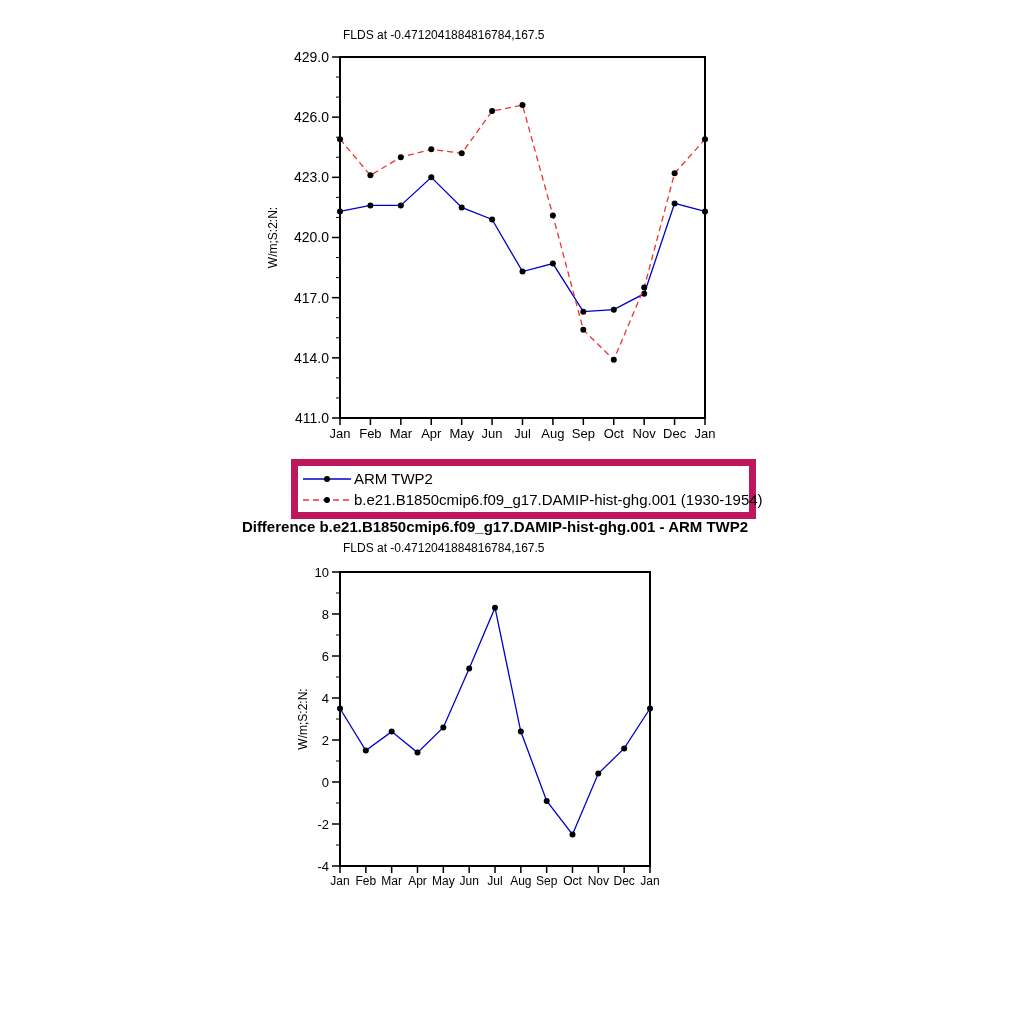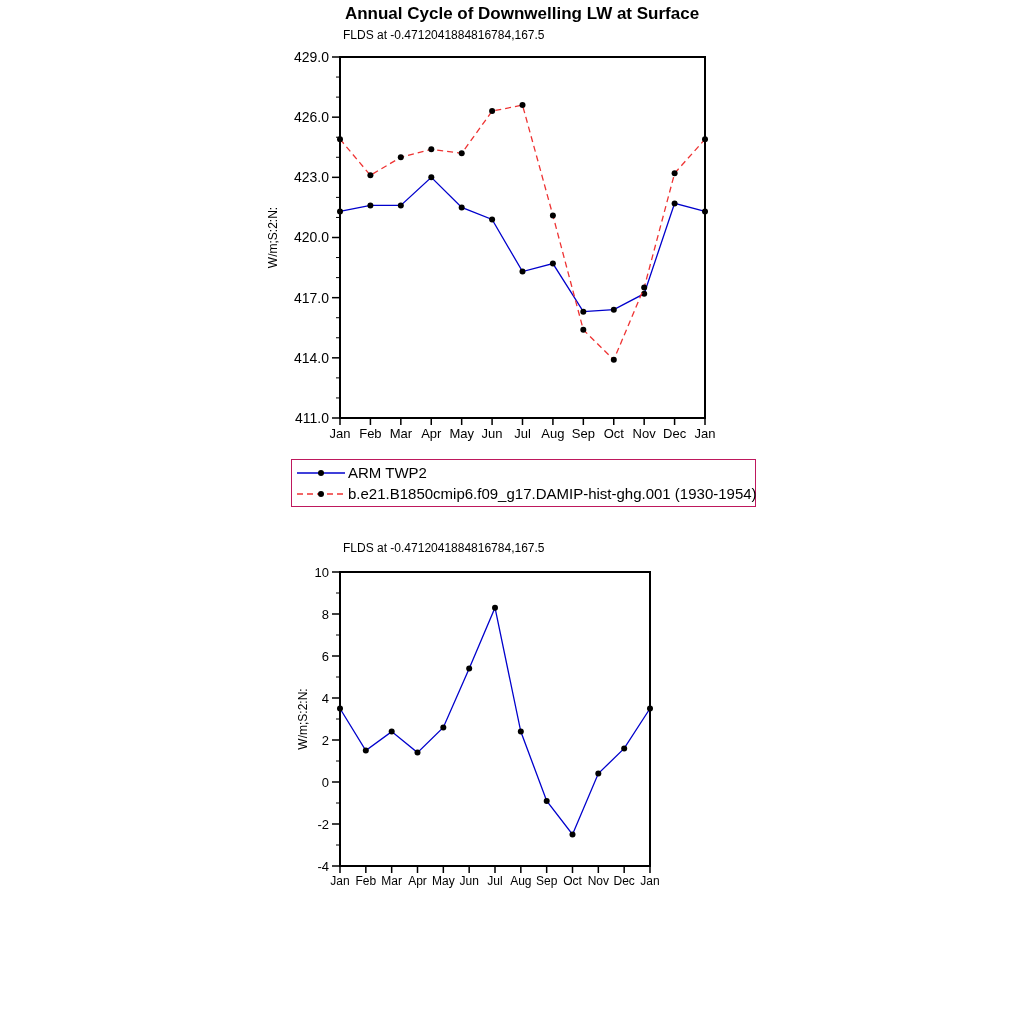--- a/index.html
+++ b/index.html
@@ -8,33 +8,32 @@
   .page { position:relative; width:1024px; height:1024px; background:#fff; overflow:hidden; }
   .title { position:absolute; font-weight:bold; text-align:center; white-space:nowrap; }
   .title-top  { left:262px; top:4px;   width:520px; font-size:17px; }
   .title-diff { left:235px; top:518px; width:520px; font-size:15px; }
   .subtitle { position:absolute; font-size:12px; white-space:nowrap; }
   .subtitle-top  { left:343px; top:28px; }
   .subtitle-diff { left:343px; top:541px; }
   .chart { position:absolute; }
   .chart-top    { left:260px; top:46px; }
   .chart-bottom { left:260px; top:560px; }
-  .legend { position:absolute; left:291px; top:459px; width:465px; border:1px solid #be185d;
+  .legend { position:absolute; left:291px; top:459px; width:465px; border:7px solid #be185d;
             padding:2px 0 2px 4px; background:#fff; }
   .legend-row { display:flex; align-items:center; height:21px; }
   .legend-swatch { flex:0 0 auto; margin-right:2px; }
   .legend-label { font-size:15px; white-space:nowrap; }
   svg text { fill:#000; }
 </style>
 </head>
 <body>
 
 <div class="page">
 
-  <div class="title title-top">Annual Cycle of Downwelling LW at Surface</div>
   <div class="subtitle subtitle-top">FLDS at -0.4712041884816784,167.5</div>
 
   <svg id="chart-top" class="chart chart-top" width="520" height="420">
       <line x1="76" y1="351.94444444444446" x2="80" y2="351.94444444444446" stroke="#000" stroke-width="1"></line>
       <line x1="76" y1="331.8888888888889" x2="80" y2="331.8888888888889" stroke="#000" stroke-width="1"></line>
       <line x1="76" y1="291.77777777777777" x2="80" y2="291.77777777777777" stroke="#000" stroke-width="1"></line>
       <line x1="76" y1="271.72222222222223" x2="80" y2="271.72222222222223" stroke="#000" stroke-width="1"></line>
       <line x1="76" y1="231.61111111111111" x2="80" y2="231.61111111111111" stroke="#000" stroke-width="1"></line>
       <line x1="76" y1="211.55555555555554" x2="80" y2="211.55555555555554" stroke="#000" stroke-width="1"></line>
       <line x1="76" y1="171.44444444444446" x2="80" y2="171.44444444444446" stroke="#000" stroke-width="1"></line>
@@ -125,20 +124,21 @@
     </div>
     <div class="legend-row">
       <svg class="legend-swatch" width="50" height="14">
         <line x1="1" y1="7" x2="49" y2="7" stroke-width="1.4" stroke-dasharray="6,4" stroke="#ee3333"></line>
         <circle cx="25" cy="7" r="3" fill="#000"></circle>
       </svg>
       <span class="legend-label">b.e21.B1850cmip6.f09_g17.DAMIP-hist-ghg.001 (1930-1954)</span>
     </div>
   </div>
 
+  <div class="title title-diff">Difference b.e21.B1850cmip6.f09_g17.DAMIP-hist-ghg.001 - ARM TWP2</div>
   <div class="subtitle subtitle-diff">FLDS at -0.4712041884816784,167.5</div>
 
   <svg id="chart-bottom" class="chart chart-bottom" width="520" height="335">
       <line x1="76" y1="285" x2="80" y2="285" stroke="#000" stroke-width="1"></line>
       <line x1="76" y1="243" x2="80" y2="243" stroke="#000" stroke-width="1"></line>
       <line x1="76" y1="201" x2="80" y2="201" stroke="#000" stroke-width="1"></line>
       <line x1="76" y1="159" x2="80" y2="159" stroke="#000" stroke-width="1"></line>
       <line x1="76" y1="117" x2="80" y2="117" stroke="#000" stroke-width="1"></line>
       <line x1="76" y1="75" x2="80" y2="75" stroke="#000" stroke-width="1"></line>
       <line x1="76" y1="33" x2="80" y2="33" stroke="#000" stroke-width="1"></line>

